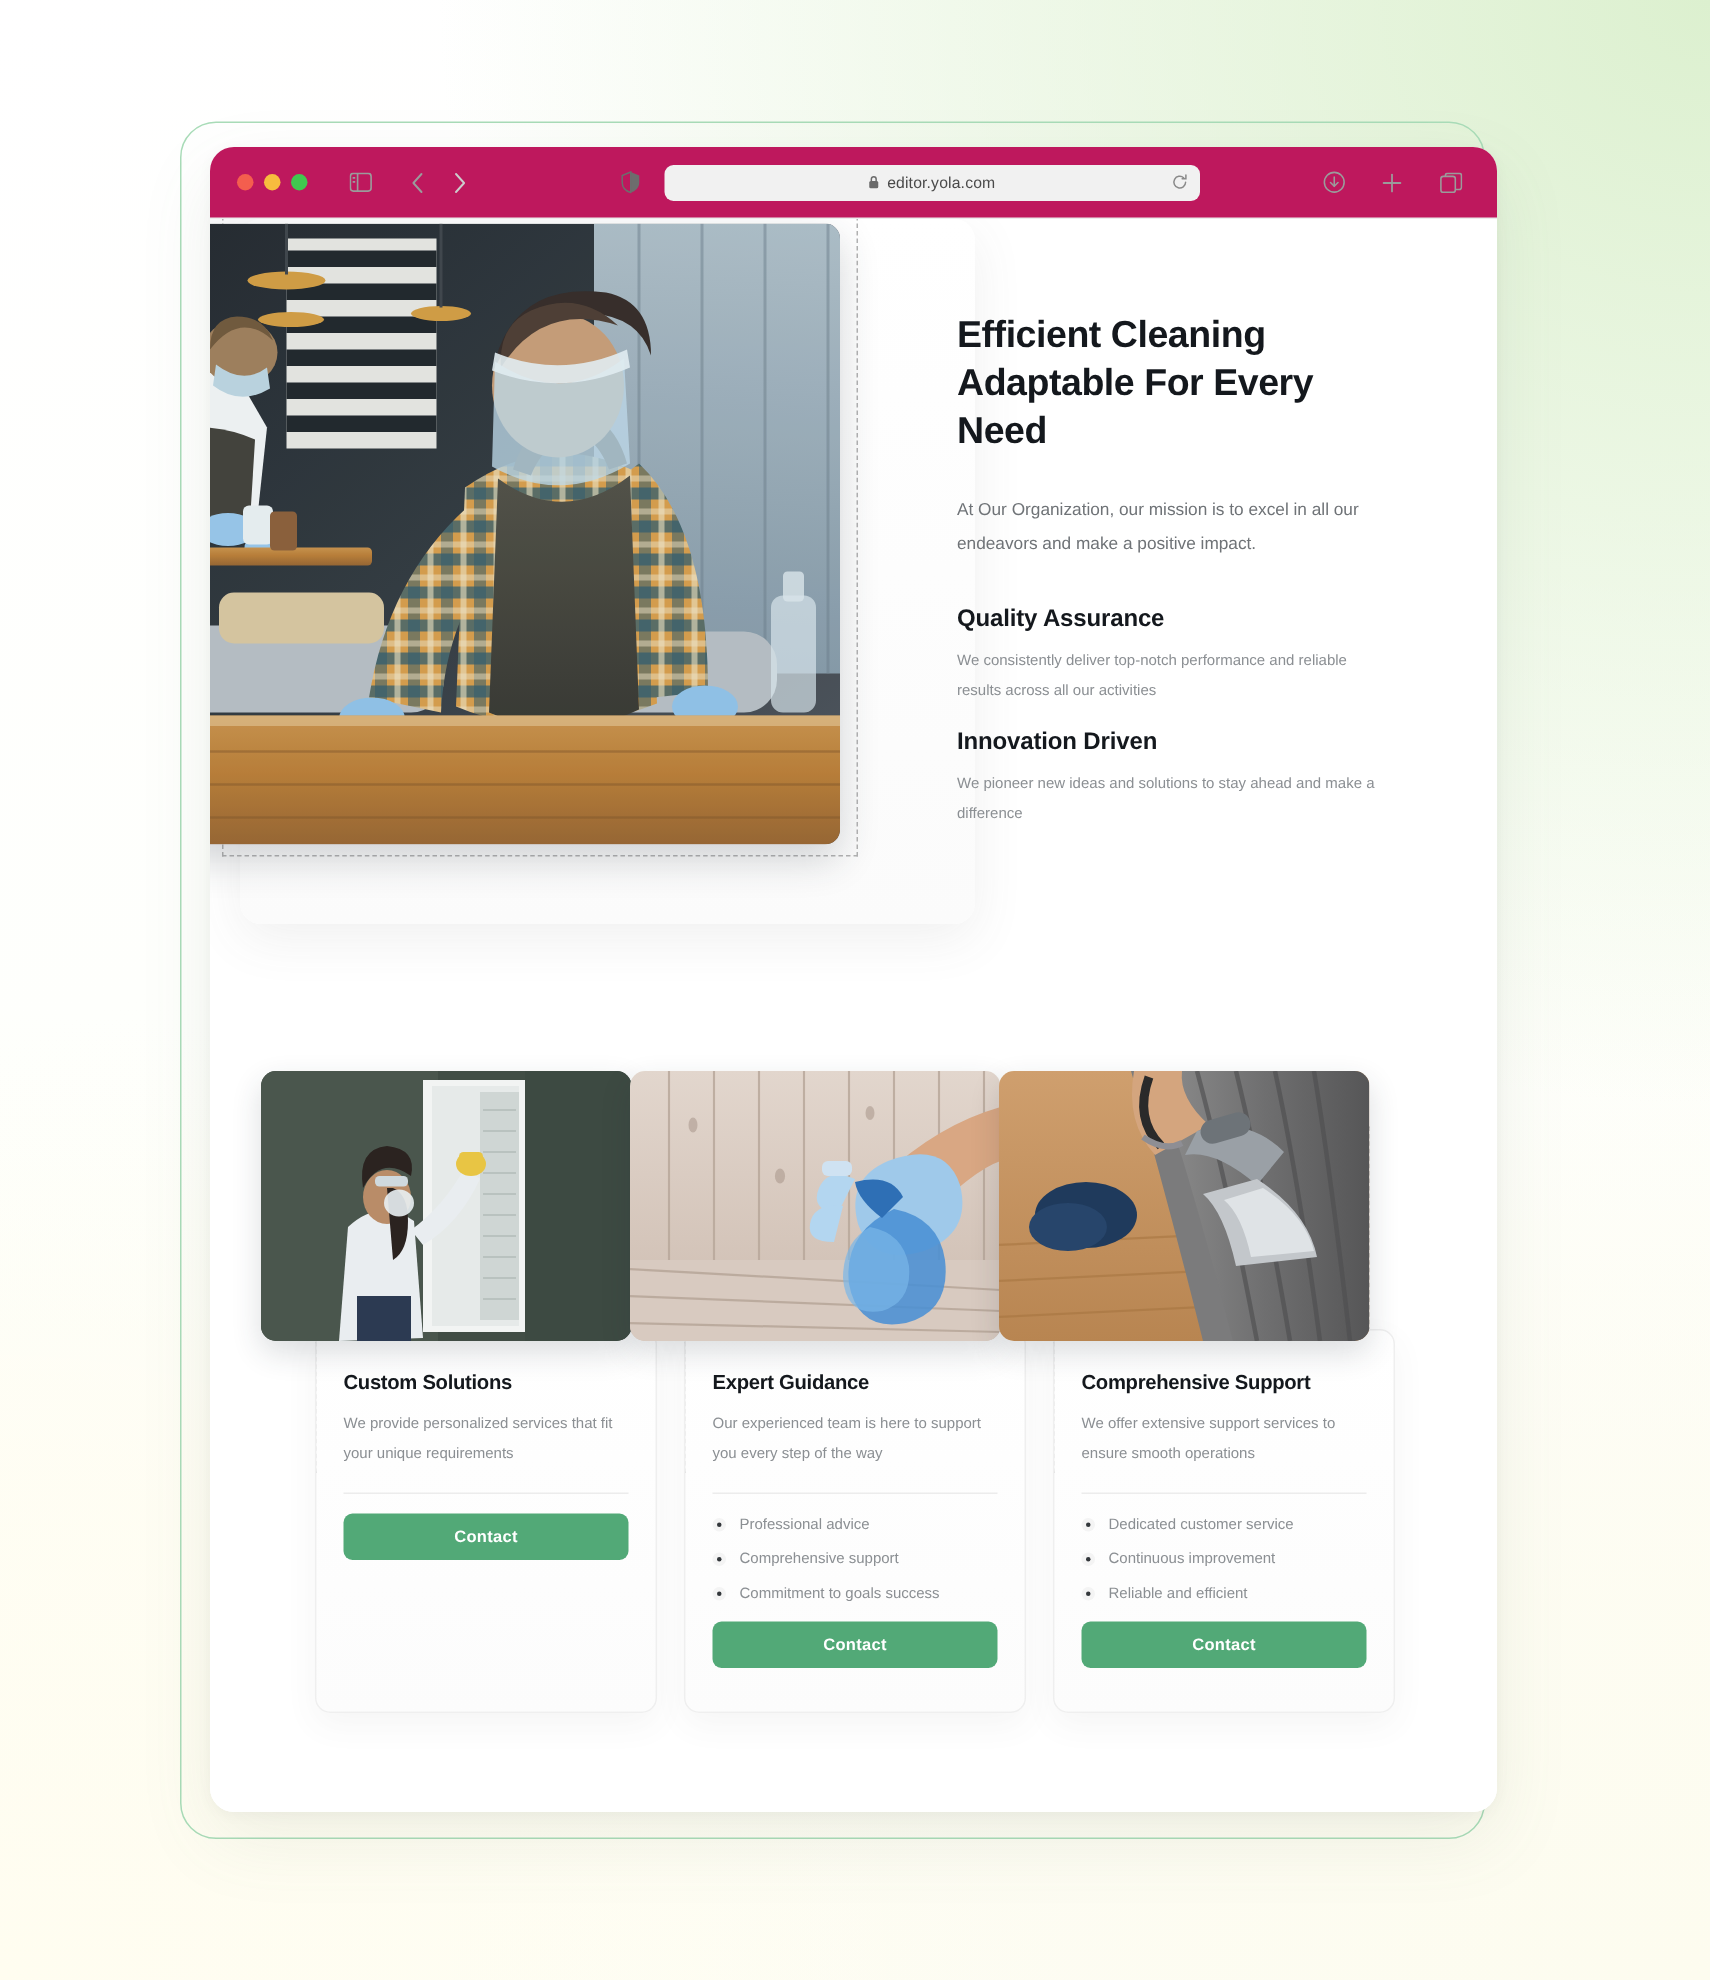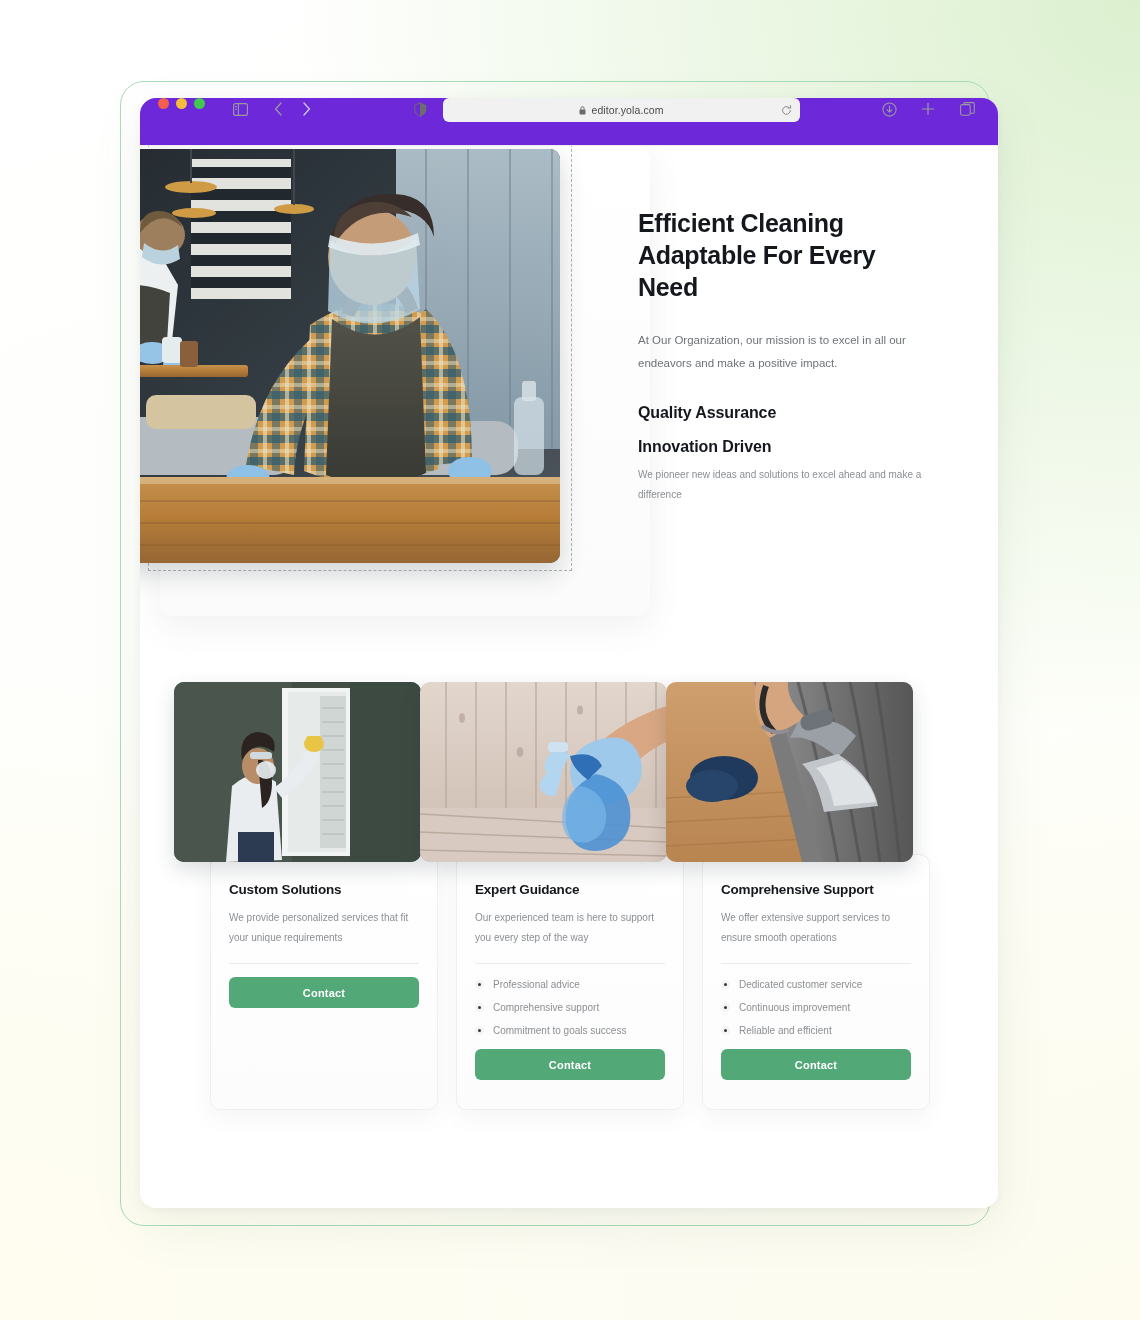--- a/index.html
+++ b/index.html
@@ -41,24 +41,24 @@
     height: 1110px;
     background: #ffffff;
     border-radius: 16px;
     box-shadow: 0 18px 50px rgba(100,120,100,0.10), 0 2px 10px rgba(0,0,0,0.04);
     overflow: hidden;
   }
 
   .toolbar {
     position: relative;
     height: 48px;
-    background: #6d28d9;
+    background: #be185d;
     border-bottom: 1px solid #ececec;
     display: flex;
-    align-items: flex-start;
+    align-items: center;
     padding: 0 16px;
   }
 
   .traffic { display: flex; gap: 7px; align-items: center; margin-left: 2px; }
   .dot { width: 11px; height: 11px; border-radius: 50%; display: block; }
   .dot.red { background: #f45e4e; }
   .dot.amber { background: #f7bc3e; }
   .dot.green { background: #41c84f; }
 
   .tb-icon {
@@ -186,21 +186,21 @@
     margin-top: 9px;
     font-size: 10px;
     line-height: 1.95;
     color: #8b8f93;
   }
 
   
   .cards {
     position: absolute;
     left: 34px;
-    top: 528px;
+    top: 560px;
     width: 790px;
     height: 440px;
   }
 
   .card-slot { position: absolute; top: 0; width: 247px; height: 440px; }
   .card-slot.s1 { left: 0px; }
   .card-slot.s2 { left: 246px; }
   .card-slot.s3 { left: 492px; }
 
   .dash-card {
@@ -510,25 +510,26 @@
 
       <div class="hero-copy">
         <h1 class="hero-title">
           <span>Efficient Cleaning</span><br>
           <span>Adaptable For Every Need</span>
         </h1>
         <p class="hero-sub">At Our Organization, our mission is to excel in all our endeavors and make a positive impact.</p>
 
         <div class="feat">
           <div class="feat-title">Quality Assurance</div>
+          <div class="feat-body">We consistently deliver top-notch performance and reliable results across all our activities</div>
         </div>
 
         <div class="feat">
           <div class="feat-title">Innovation Driven</div>
-          <div class="feat-body">We pioneer new ideas and solutions to excel ahead and make a difference</div>
+          <div class="feat-body">We pioneer new ideas and solutions to stay ahead and make a difference</div>
         </div>
       </div>
     </section>
 
     <section class="cards">
 
       <div class="card-slot s1">
         <div class="dash-card"></div>
         <div class="card-box"></div>
         <div class="card-img">

